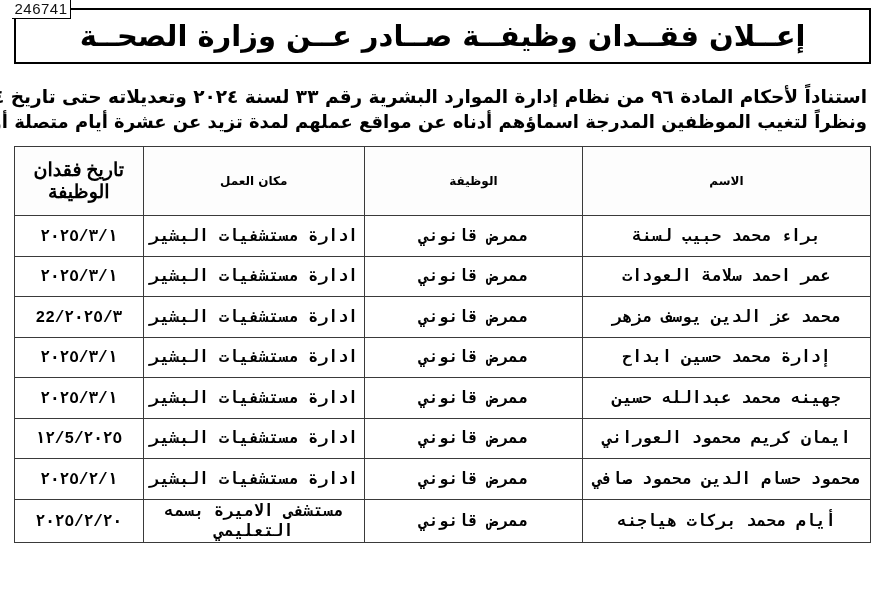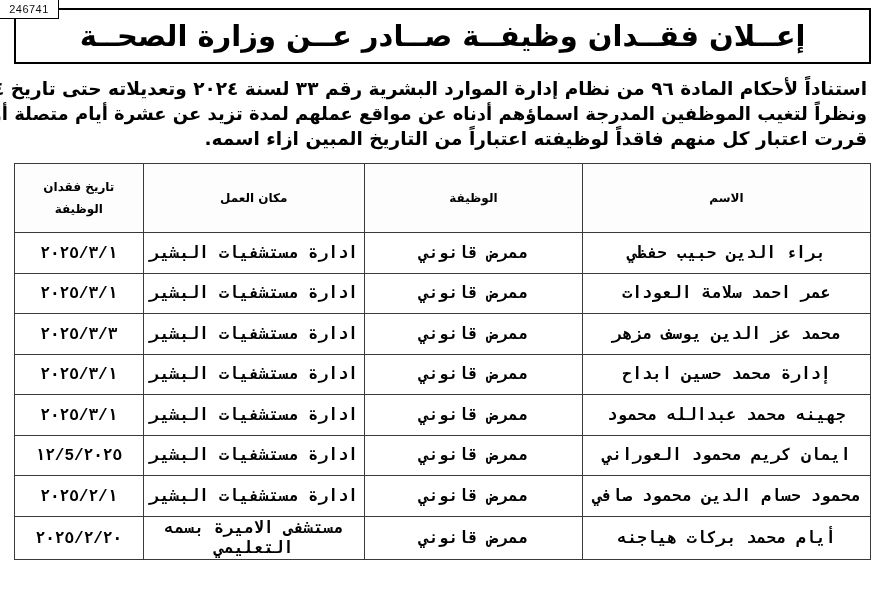--- a/index.html
+++ b/index.html
@@ -21,29 +21,29 @@
     width: 885px;
     height: 594px;
     background: #ffffff;
     box-sizing: border-box;
   }
 
   
   .corner-id {
     position: absolute;
     top: 0;
-    left: 0;
+    left: 12px;
     width: 58px;
     height: 18px;
     border: 1px solid #000;
     border-top: none;
     border-left: none;
     background: #fff;
     font-family: "Liberation Sans", sans-serif;
-    font-size: 11px;
+    font-size: 15px;
     line-height: 18px;
     text-align: center;
     letter-spacing: 0.5px;
     color: #111;
     z-index: 5;
   }
 
   .sheet {
     position: absolute;
     top: 8px;
@@ -53,21 +53,21 @@
   }
 
   
   .title-box {
     border: 2px solid #000;
     height: 52px;
     display: flex;
     align-items: center;
     justify-content: center;
     background: #fff;
-    margin-bottom: 12px;
+    margin-bottom: 20px;
   }
   .title-text {
     font-family: "DejaVu Sans", sans-serif;
     font-weight: bold;
     font-size: 29px;
     letter-spacing: 1px;
     white-space: nowrap;
     direction: rtl;
   }
 
@@ -103,22 +103,23 @@
     font-family: "DejaVu Sans", sans-serif;
     color: #000;
   }
   table.listing thead th {
     height: 66px;
     font-size: 12px;
     font-weight: bold;
     background: #fdfdfd;
   }
   table.listing thead th.stacked {
-    font-size: 12px;
+    font-size: 19px;
     line-height: 22px;
+    font-family: Liberation Serif, serif;
   }
   table.listing tbody td {
     height: 37.5px;
     font-size: 16.5px;
     font-weight: bold;
     background: #fff;
     font-family: Liberation Mono, monospace;
   }
   table.listing tbody td.date {
     font-size: 16px;
@@ -138,21 +139,20 @@
 
   <div class="sheet">
 
     <div class="title-box">
       <div class="title-text">إعــلان فقــدان وظيفــة صــادر عــن وزارة الصحــة</div>
     </div>
 
     <div class="body-text">
       <div class="body-line l1">استناداً لأحكام المادة ٩٦ من نظام إدارة الموارد البشرية رقم ٣٣ لسنة ٢٠٢٤ وتعديلاته حتى تاريخ ٢٠٢٥/٢/٢٤</div>
       <div class="body-line l2">ونظراً لتغيب الموظفين المدرجة اسماؤهم أدناه عن مواقع عملهم لمدة تزيد عن عشرة أيام متصلة أو متقطعة .</div>
-      <div class="body-line l3">قررت اعتبار كل منهم فاقداً لوظيفته اعتباراً من التاريخ المبين ازاء اسمه.</div>
     </div>
 
     <table class="listing">
       <colgroup>
         <col class="c-name">
         <col class="c-job">
         <col class="c-place">
         <col class="c-date">
       </colgroup>
       <thead>
@@ -161,45 +161,45 @@
           <th>الوظيفة</th>
           <th>مكان العمل</th>
           <th class="stacked">
             <div>تاريخ فقدان</div>
             <div>الوظيفة</div>
           </th>
         </tr>
       </thead>
       <tbody>
         <tr>
-          <td>براء الدين حبيب حفظي</td>
+          <td>براء محمد حبيب لسنة</td>
           <td>ممرض قانوني</td>
           <td>ادارة مستشفيات البشير</td>
           <td class="date">٢٠٢٥/٣/١</td>
         </tr>
         <tr>
           <td>عمر احمد سلامة العودات</td>
           <td>ممرض قانوني</td>
           <td>ادارة مستشفيات البشير</td>
           <td class="date">٢٠٢٥/٣/١</td>
         </tr>
         <tr>
           <td>محمد عز الدين يوسف مزهر</td>
           <td>ممرض قانوني</td>
           <td>ادارة مستشفيات البشير</td>
-          <td class="date">٢٠٢٥/٣/٣</td>
+          <td class="date">٢٠٢٥/٣/22</td>
         </tr>
         <tr>
           <td>إدارة محمد حسين ابداح</td>
           <td>ممرض قانوني</td>
           <td>ادارة مستشفيات البشير</td>
           <td class="date">٢٠٢٥/٣/١</td>
         </tr>
         <tr>
-          <td>جهينه محمد عبدالله محمود</td>
+          <td>جهينه محمد عبدالله حسين</td>
           <td>ممرض قانوني</td>
           <td>ادارة مستشفيات البشير</td>
           <td class="date">٢٠٢٥/٣/١</td>
         </tr>
         <tr>
           <td>ايمان كريم محمود العوراني</td>
           <td>ممرض قانوني</td>
           <td>ادارة مستشفيات البشير</td>
           <td class="date">٢٠٢٥/5/١٢</td>
         </tr>

